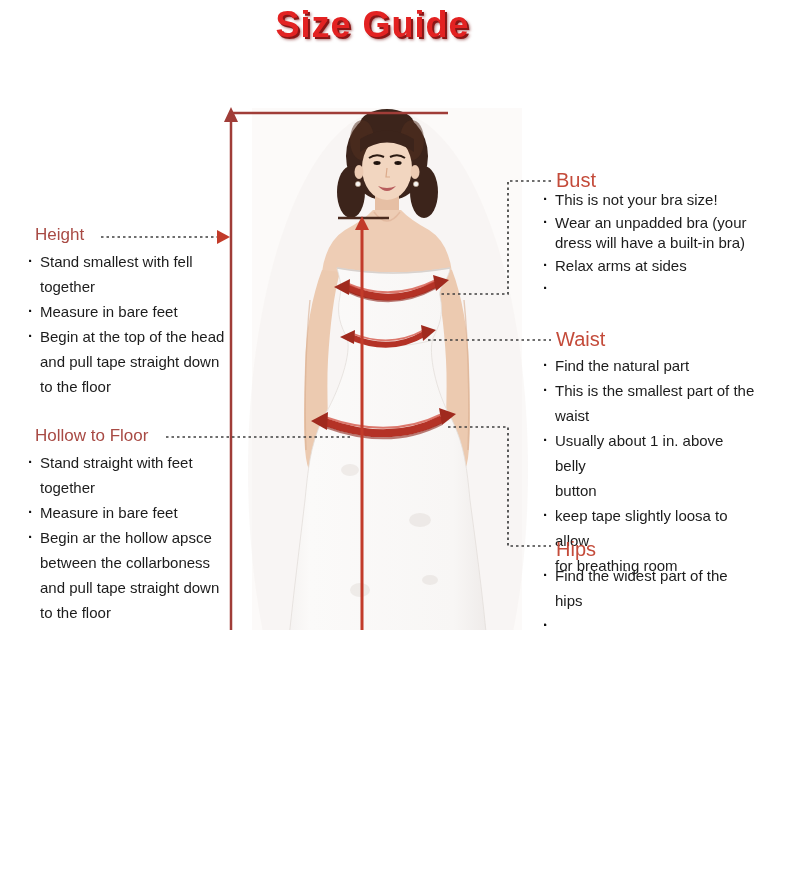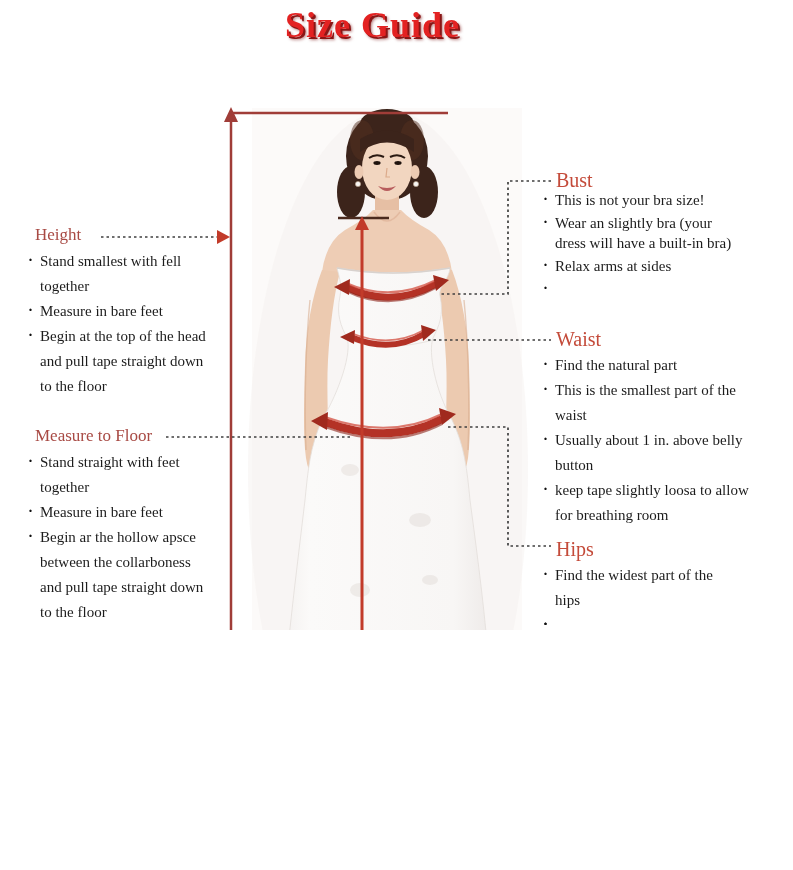--- a/index.html
+++ b/index.html
@@ -1,18 +1,18 @@
 <!DOCTYPE html>
 <html><head>
 <meta charset="utf-8">
 <style>
   html,body{margin:0;padding:0;background:#ffffff;}
   #canvas{
     position:relative;width:793px;height:630px;overflow:hidden;background:#fff;
-    font-family:Liberation Serif, serif;color:#1e1e1e;
+    font-family:Liberation Sans, sans-serif;color:#1e1e1e;
   }
   #fig{position:absolute;left:0;top:0;z-index:1;}
   .txt-abs{position:absolute;z-index:2;}
   #title{
     left:0;top:4px;width:745px;text-align:center;
     font-size:36px;font-weight:bold;letter-spacing:1px;color:#e32222;
     text-shadow:2px 2px 0 #8a1616, 3px 3px 3px rgba(120,15,15,.55);
   }
   #note{
     left:452px;top:106px;font-size:14px;font-weight:bold;color:#222;
@@ -302,35 +302,35 @@
   <div id="hdr-height" class="txt-abs hdr left">Height</div>
   <div id="list-height" class="txt-abs list">
       <div class="li"><span class="dot">·</span><span class="txt">Stand smallest with fell
 together</span></div>
       <div class="li"><span class="dot">·</span><span class="txt">Measure in bare feet</span></div>
       <div class="li"><span class="dot">·</span><span class="txt">Begin at the top of the head
 and pull tape straight down
 to the floor</span></div>
     </div>
 
-  <div id="hdr-hollow" class="txt-abs hdr left">Measure to Floor</div>
+  <div id="hdr-hollow" class="txt-abs hdr left">Hollow to Floor</div>
   <div id="list-hollow" class="txt-abs list">
       <div class="li"><span class="dot">·</span><span class="txt">Stand straight with feet
 together</span></div>
       <div class="li"><span class="dot">·</span><span class="txt">Measure in bare feet</span></div>
       <div class="li"><span class="dot">·</span><span class="txt">Begin ar the hollow apsce
 between the collarboness
 and pull tape straight down
 to the floor</span></div>
     </div>
 
   <div id="hdr-bust" class="txt-abs hdr right">Bust</div>
   <div id="list-bust" class="txt-abs list tight">
       <div class="li"><span class="dot">·</span><span class="txt">This is not your bra size!</span></div>
-      <div class="li"><span class="dot">·</span><span class="txt">Wear an slightly bra (your
+      <div class="li"><span class="dot">·</span><span class="txt">Wear an unpadded bra (your
 dress will have a built-in bra)</span></div>
       <div class="li"><span class="dot">·</span><span class="txt">Relax arms at sides</span></div>
       <div class="li"><span class="dot">·</span></div>
     </div>
 
   <div id="hdr-waist" class="txt-abs hdr right">Waist</div>
   <div id="list-waist" class="txt-abs list">
       <div class="li"><span class="dot">·</span><span class="txt">Find the natural part</span></div>
       <div class="li"><span class="dot">·</span><span class="txt">This is the smallest part of the
 waist</span></div>

